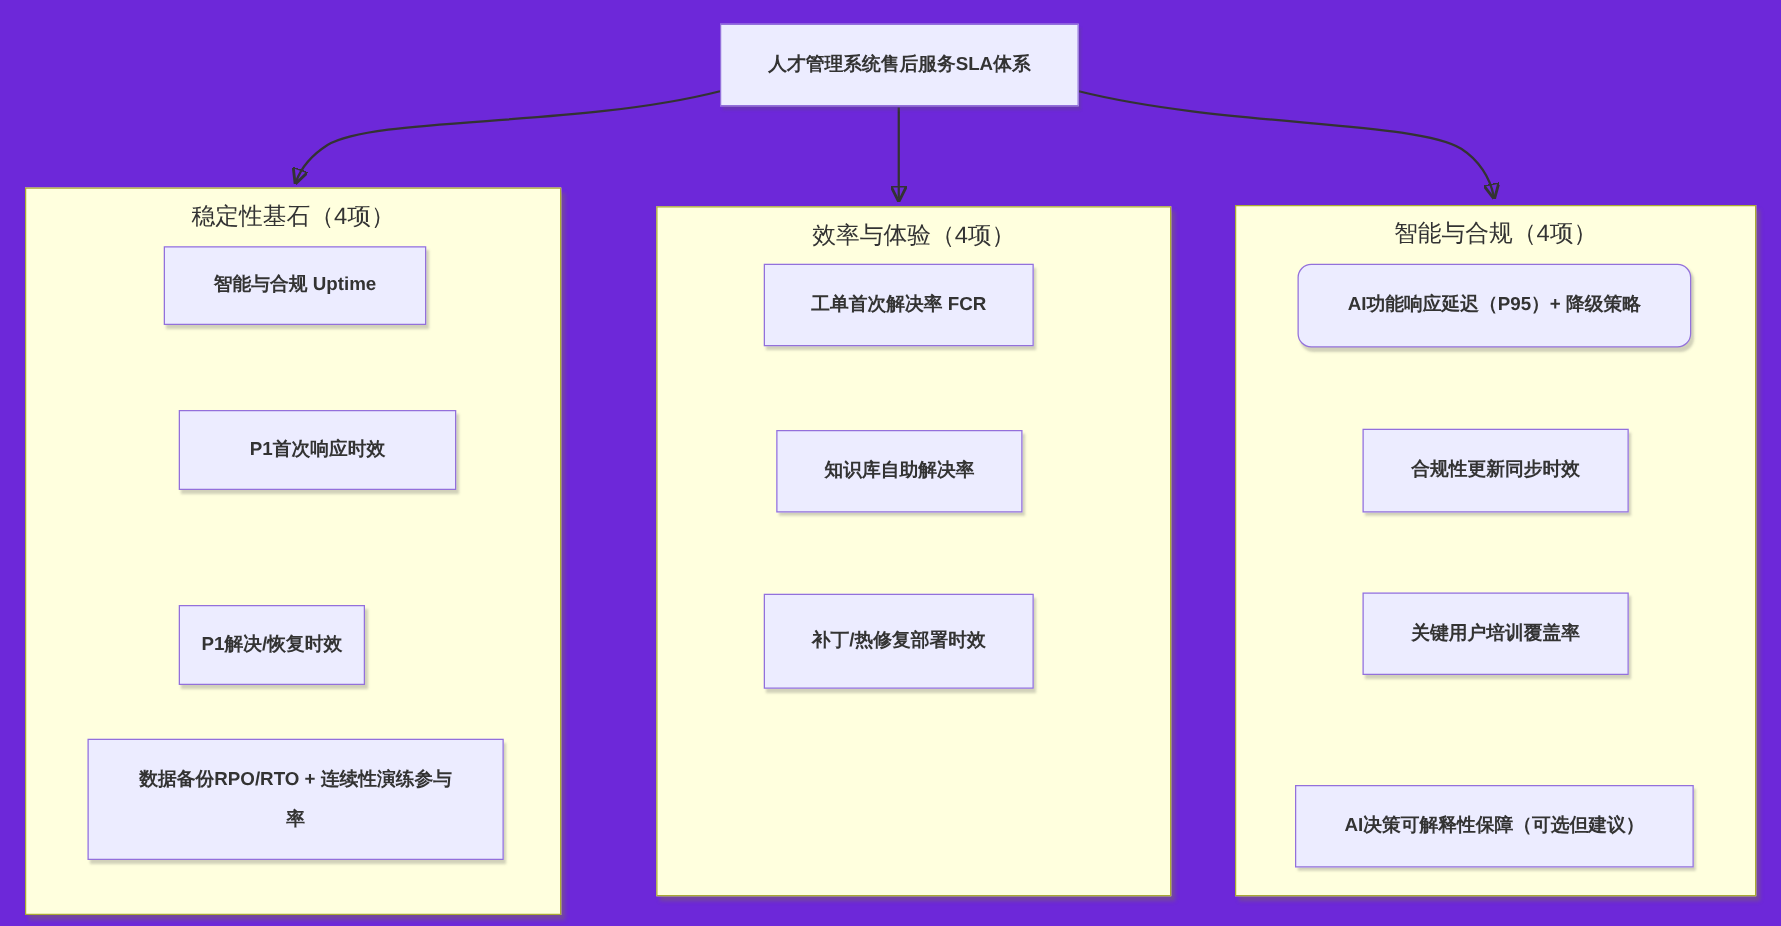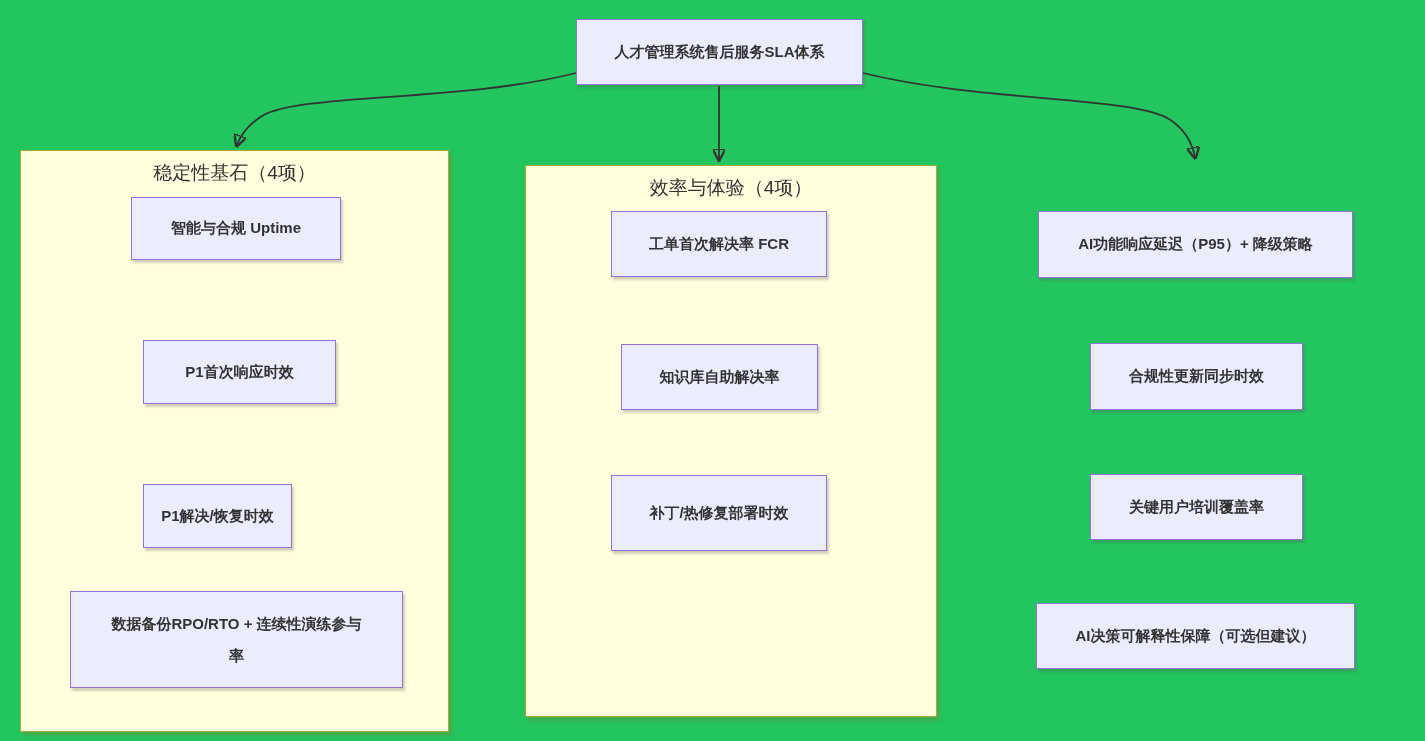--- a/index.html
+++ b/index.html
@@ -9,21 +9,21 @@
     --cluster-border: #AAAA33;
     --edge: #333333;
     --text: #333333;
   }
   * { margin: 0; padding: 0; box-sizing: border-box; }
   html, body { background: #ffffff; }
   .canvas {
     position: relative;
     width: 1425px;
     height: 741px;
-    background: #22c55e;
+    background: #6d28d9;
     font-family: "Liberation Sans", "DejaVu Sans", sans-serif;
     color: var(--text);
     overflow: hidden;
   }
   .edges {
     position: absolute;
     left: 0; top: 0;
     width: 1425px;
     height: 741px;
     pointer-events: none;
@@ -81,21 +81,21 @@
   <div class="node" style="left:576px; top:19px; width:287px; height:66px;">
     <span class="label">人才管理系统售后服务SLA体系</span>
   </div>
 
   <div class="cluster" style="left:20px; top:150px; width:429px; height:582px;">
     <div class="cluster-title">稳定性基石（4项）</div>
   </div>
   <div class="node" style="left:131px; top:197px; width:210px; height:63px;">
     <span class="label">智能与合规 Uptime</span>
   </div>
-  <div class="node" style="left:143px; top:340px; width:193px; height:64px;text-align:center;">
+  <div class="node" style="left:143px; top:328px; width:222px; height:64px;text-align:center;">
     <span class="label">P1首次响应时效</span>
   </div>
   <div class="node" style="left:143px; top:460px; width:149px; height:64px;margin-top:24px;">
     <span class="label">P1解决/恢复时效</span>
   </div>
   <div class="node tall" style="left:70px; top:591px; width:333px; height:97px;">
     <span class="label">数据备份RPO/RTO + 连续性演练参与率</span>
   </div>
 
   <div class="cluster" style="left:513px; top:165px; width:412px; height:552px;margin-left:12px;">
@@ -104,26 +104,29 @@
   <div class="node" style="left:611px; top:211px; width:216px; height:66px;justify-content:center;">
     <span class="label">工单首次解决率 FCR</span>
   </div>
   <div class="node" style="left:621px; top:344px; width:197px; height:66px;">
     <span class="label">知识库自助解决率</span>
   </div>
   <div class="node" style="left:611px; top:475px; width:216px; height:76px;">
     <span class="label">补丁/热修复部署时效</span>
   </div>
 
-  <div class="node" style="left:1038px; top:211px; width:315px; height:67px;">
+  <div class="cluster" style="left:988px; top:164px; width:417px; height:553px;">
+    <div class="cluster-title">智能与合规（4项）</div>
+  </div>
+  <div class="node" style="left:1038px; top:211px; width:315px; height:67px;border-radius:11px;">
     <span class="label">AI功能响应延迟（P95）+ 降级策略</span>
   </div>
   <div class="node" style="left:1090px; top:343px; width:213px; height:67px;">
     <span class="label">合规性更新同步时效</span>
   </div>
   <div class="node" style="left:1090px; top:474px; width:213px; height:66px;">
     <span class="label">关键用户培训覆盖率</span>
   </div>
-  <div class="node" style="left:1036px; top:603px; width:319px; height:66px;">
+  <div class="node" style="left:1036px; top:628px; width:319px; height:66px;">
     <span class="label">AI决策可解释性保障（可选但建议）</span>
   </div>
 
 </div>
 
 </body></html>

